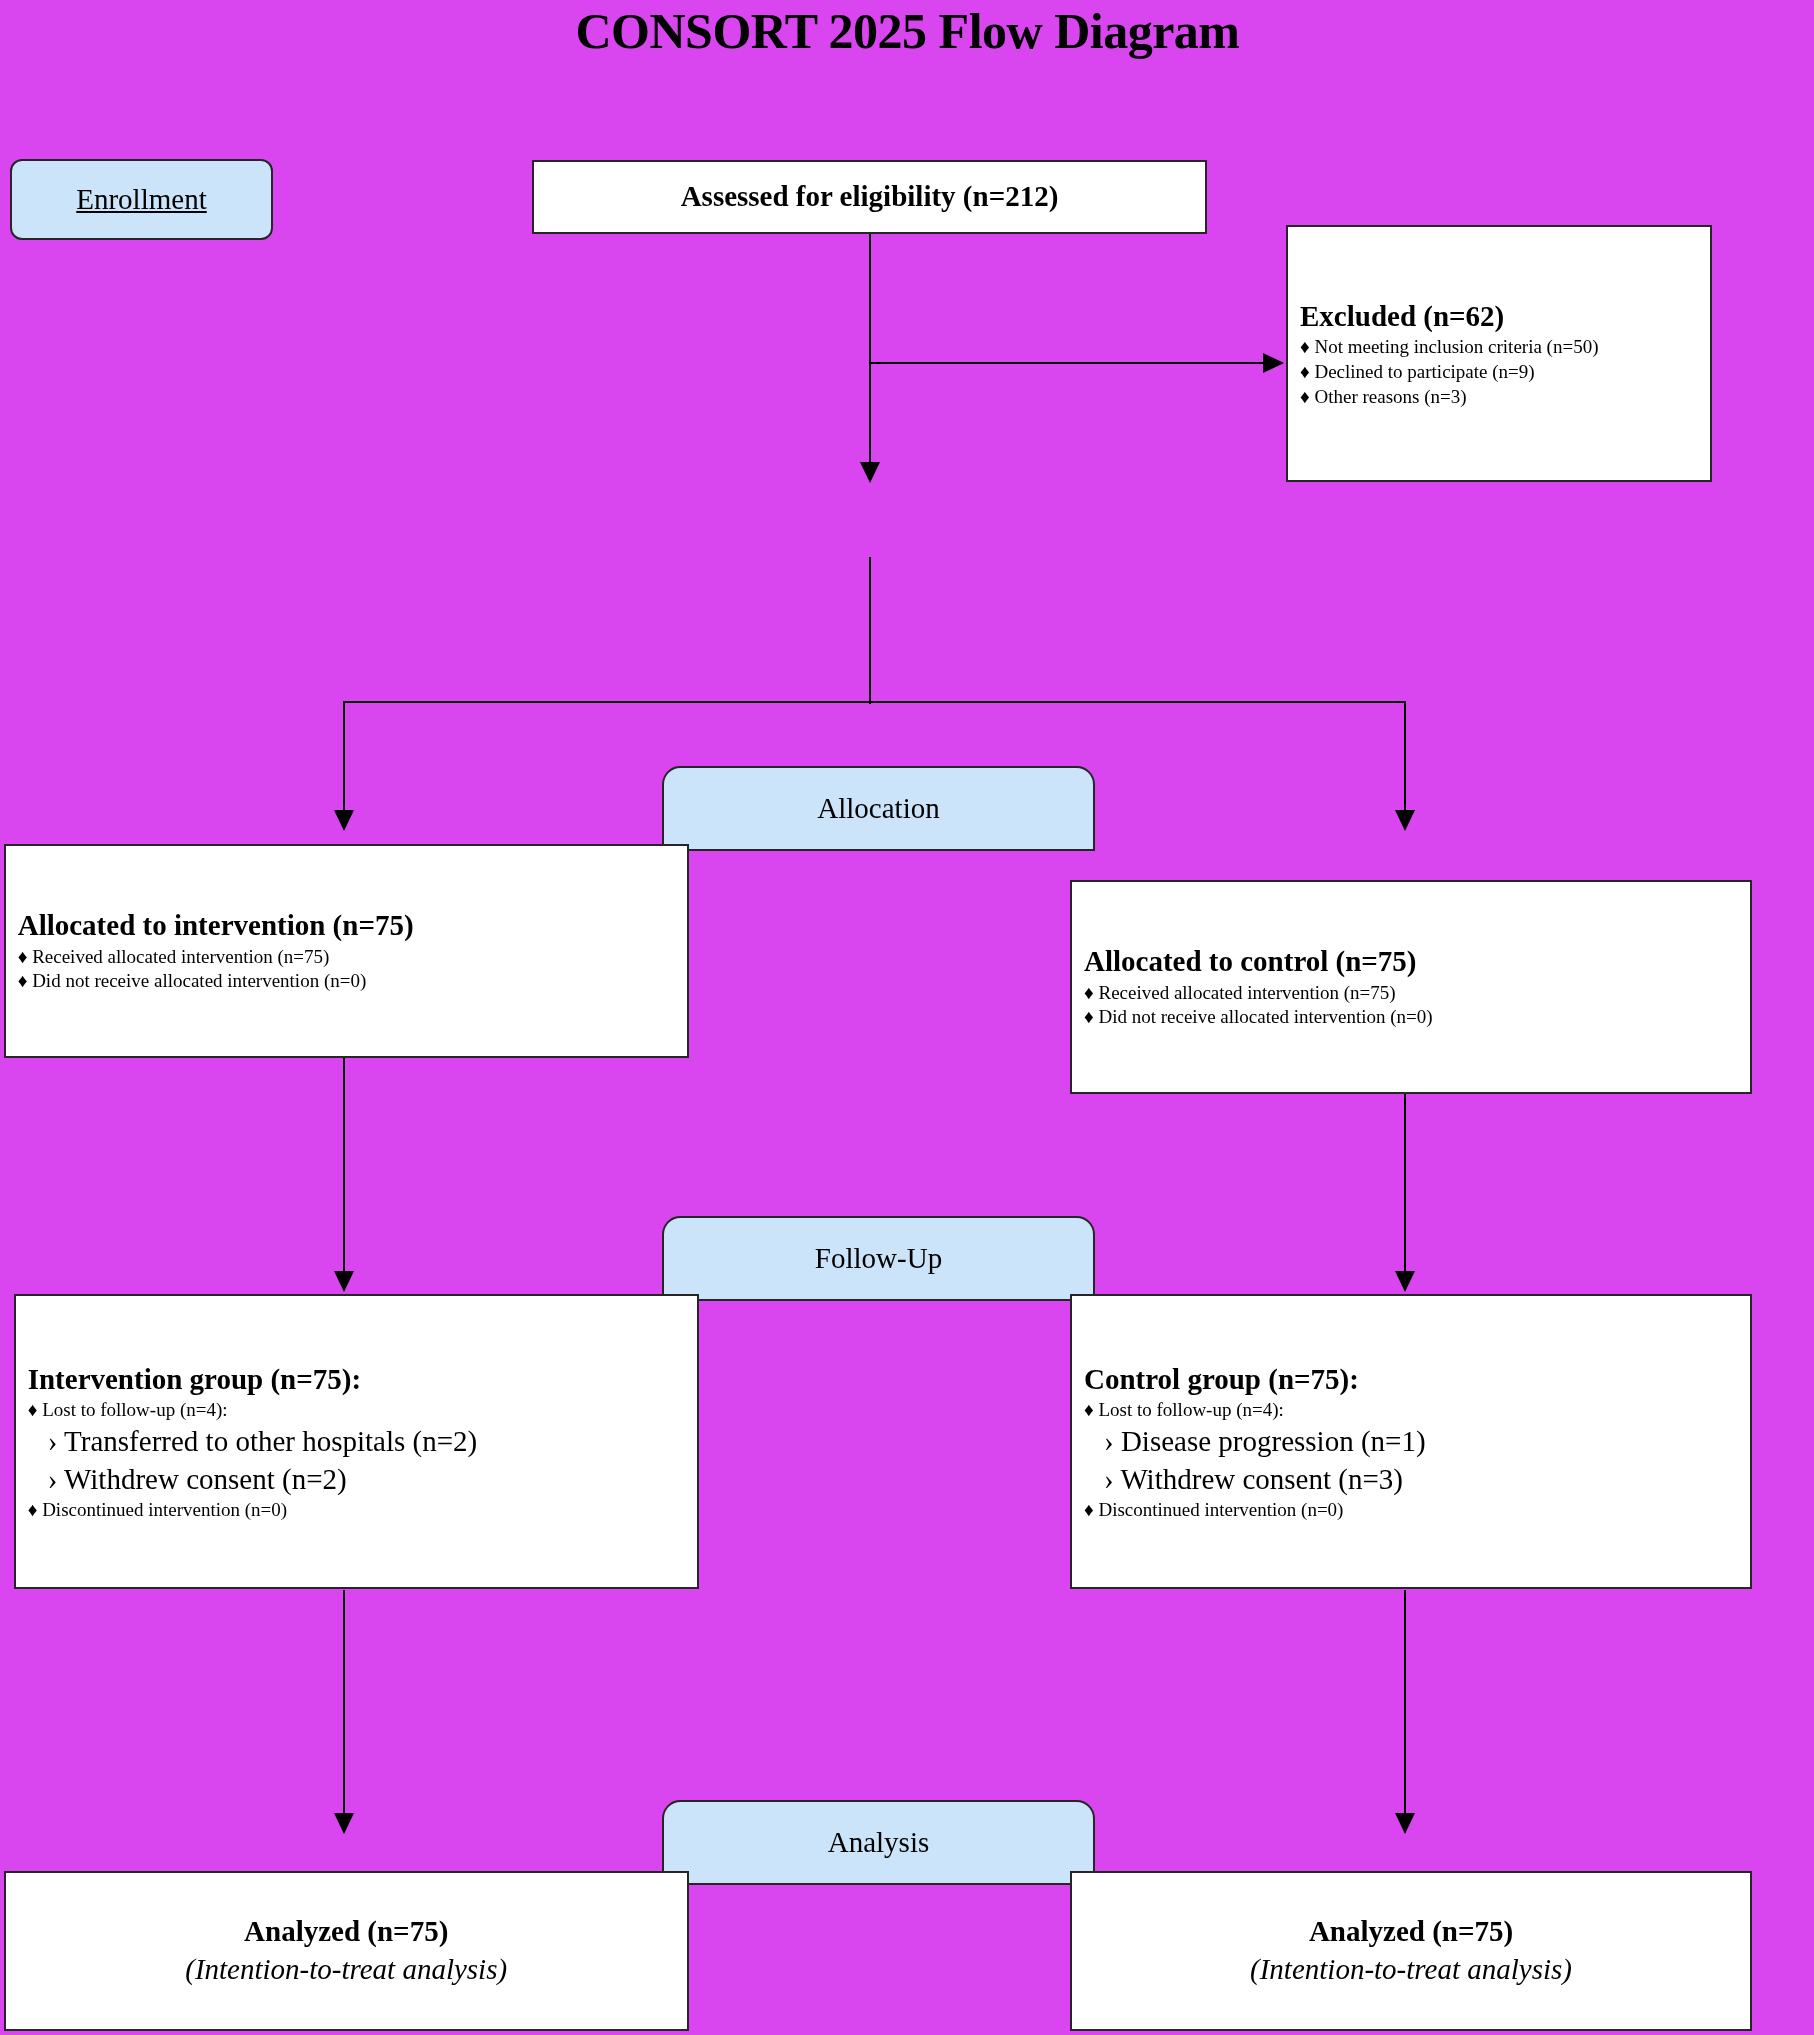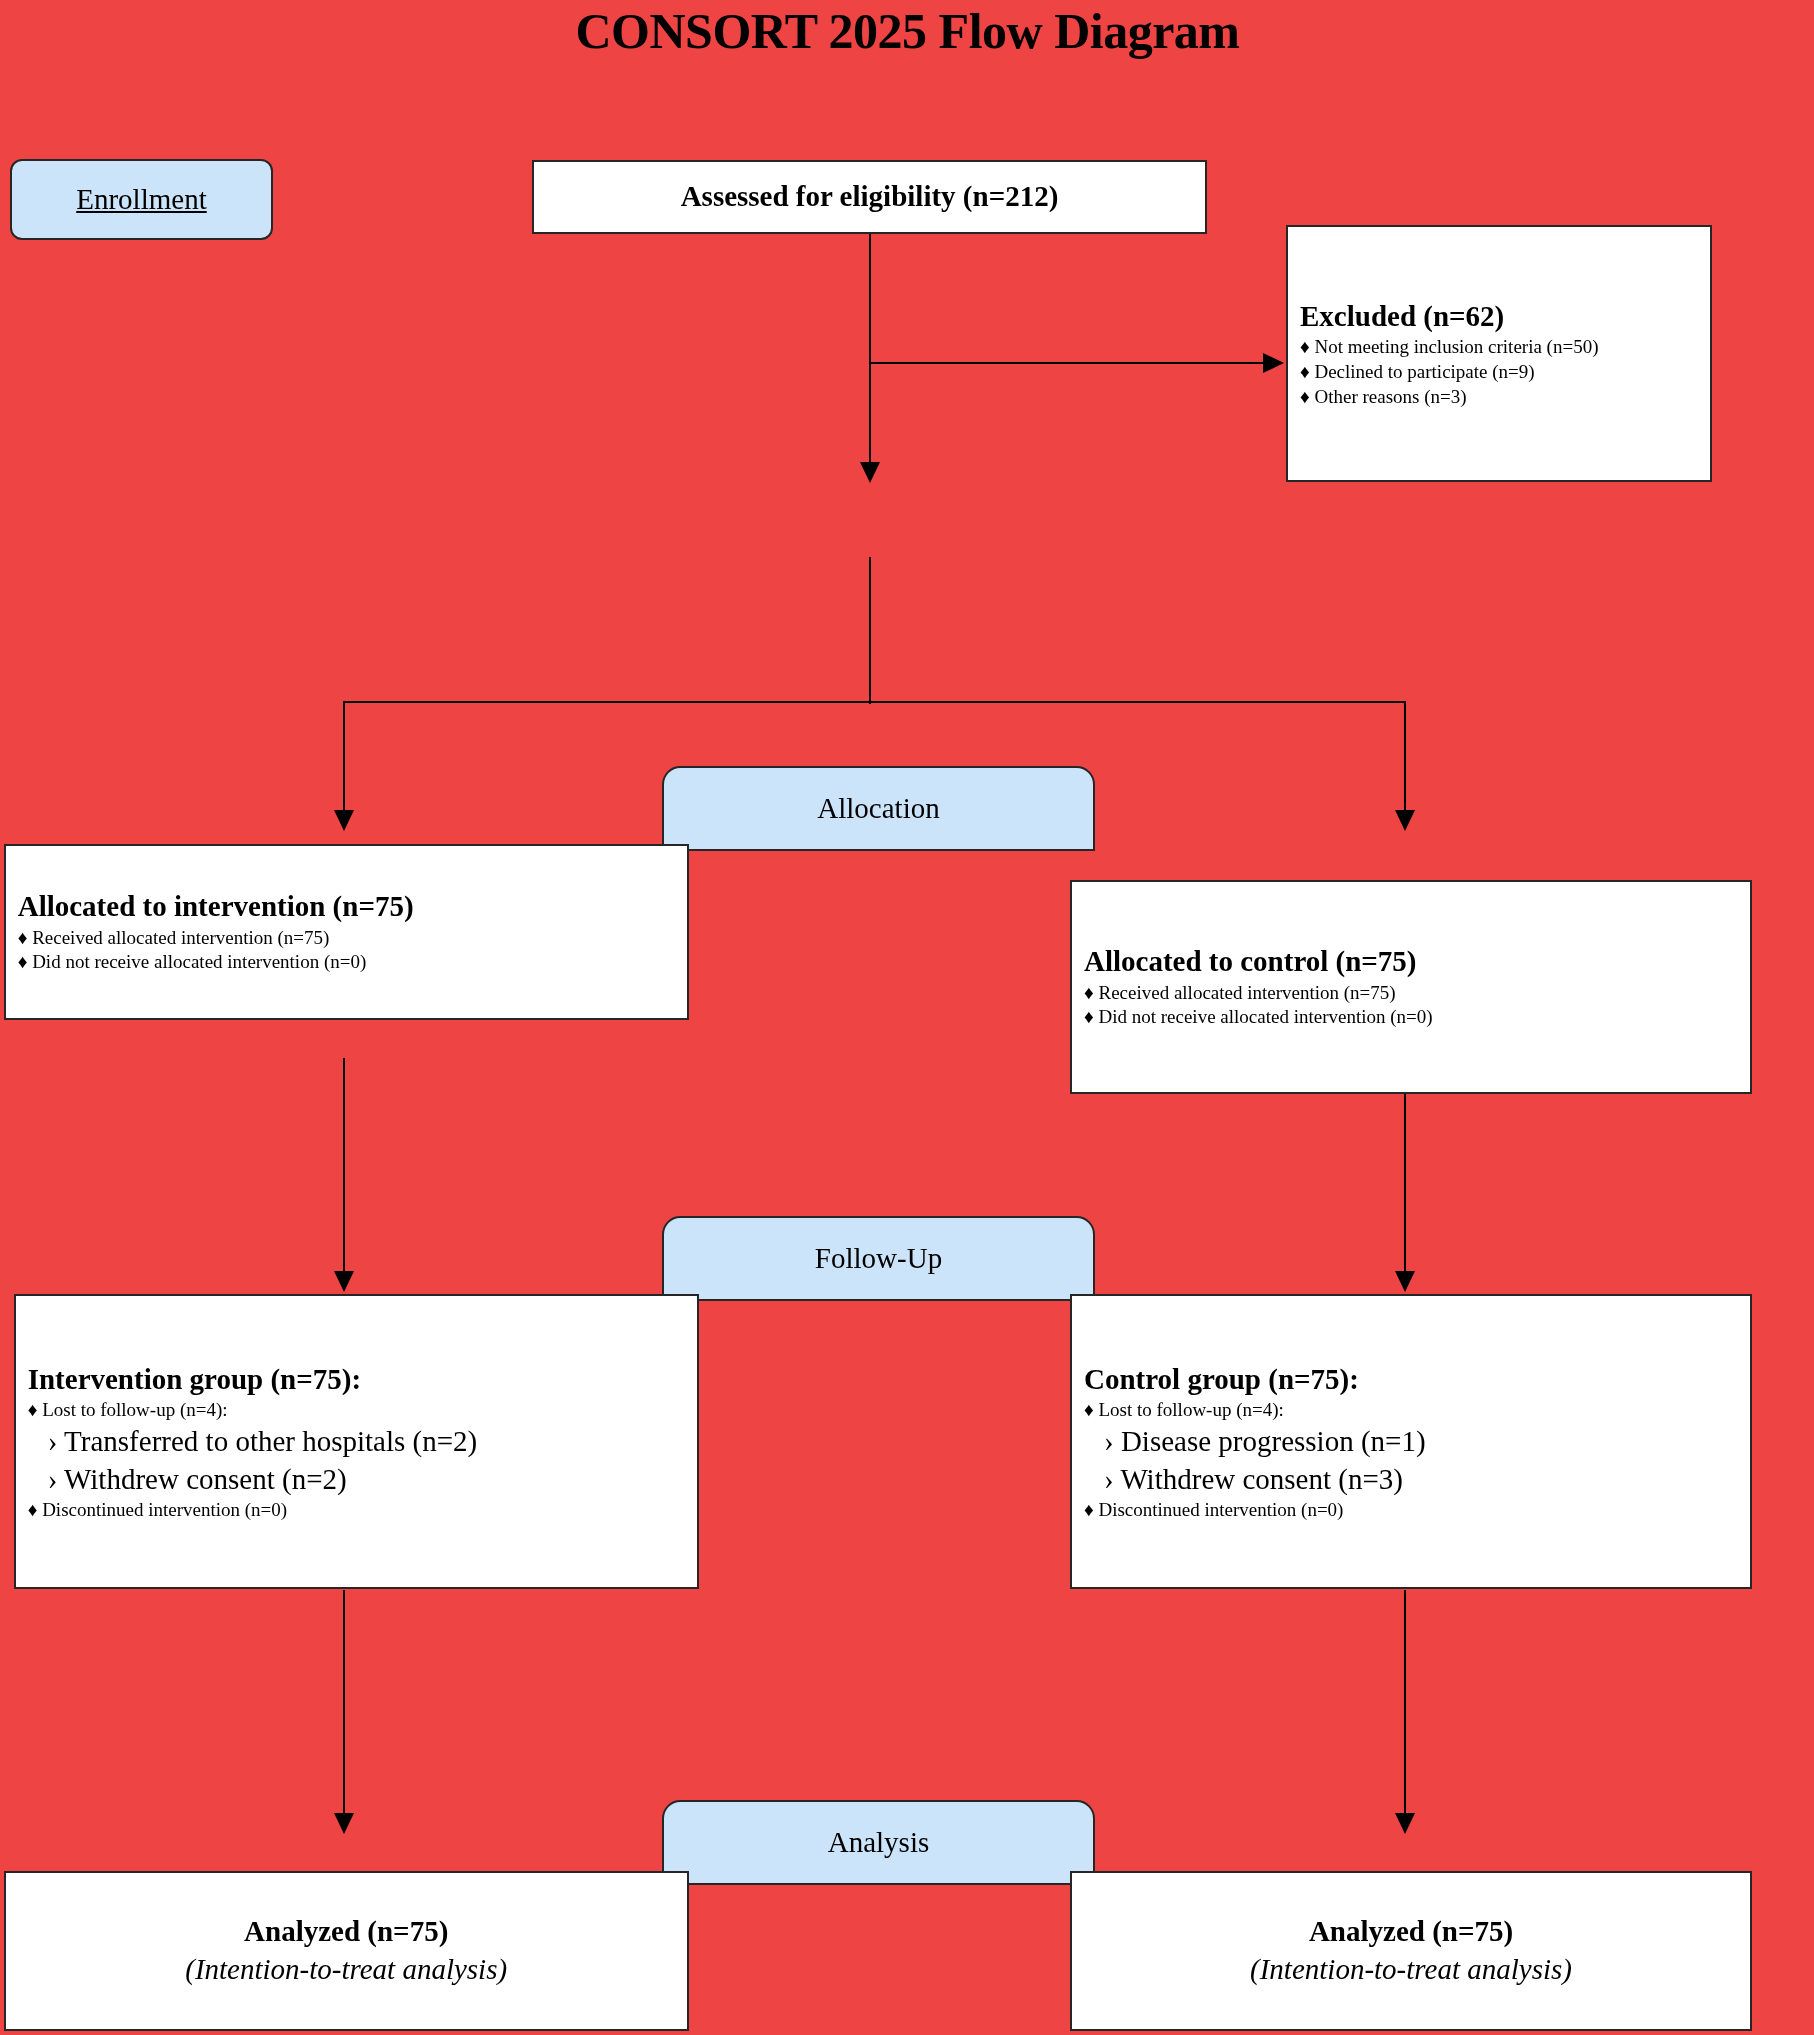--- a/index.html
+++ b/index.html
@@ -5,21 +5,21 @@
   html,body{margin:0;padding:0;background:#ffffff;}
   body{
     font-family:"Liberation Serif", "DejaVu Serif", serif;
     color:#000000;
     -webkit-font-smoothing:antialiased;
   }
   #stage{
     position:relative;
     width:1815px;
     height:2035px;
-    background:#ef4444;
+    background:#d946ef;
     overflow:hidden;
   }
   
   .title{
     position:absolute;
     left:0; top:3.7px;
     width:1815px;
     text-align:center;
     font-size:50px;
     font-weight:bold;
@@ -160,21 +160,21 @@
   <div class="hline" style="left:343px; top:701px; width:1063px;"></div>
   <div class="vline" style="left:343px; top:701px; height:111px;"></div>
   <div class="arrow-down" style="left:334px; top:810px;"></div>
   <div class="vline" style="left:1404px; top:701px; height:111px;"></div>
   <div class="arrow-down" style="left:1395px; top:810px;"></div>
 
   <div class="stage-label tab" style="left:662px; top:766px; width:433px; height:85px;">
     <span>Allocation</span>
   </div>
 
-  <div class="box lefted" style="left:3.7px; top:844px; width:685px; height:176px;">
+  <div class="box lefted" style="left:3.7px; top:844px; width:685px; height:214px;">
     <div class="box-inner">
       <div class="hdr wrap">Allocated to intervention (n=75)</div>
       <div class="bullet">
         <span>♦</span>
         <span>Received allocated intervention (n=75)</span>
       </div>
       <div class="bullet">
         <span>♦</span>
         <span>Did not receive allocated intervention (n=0)</span>
       </div>

